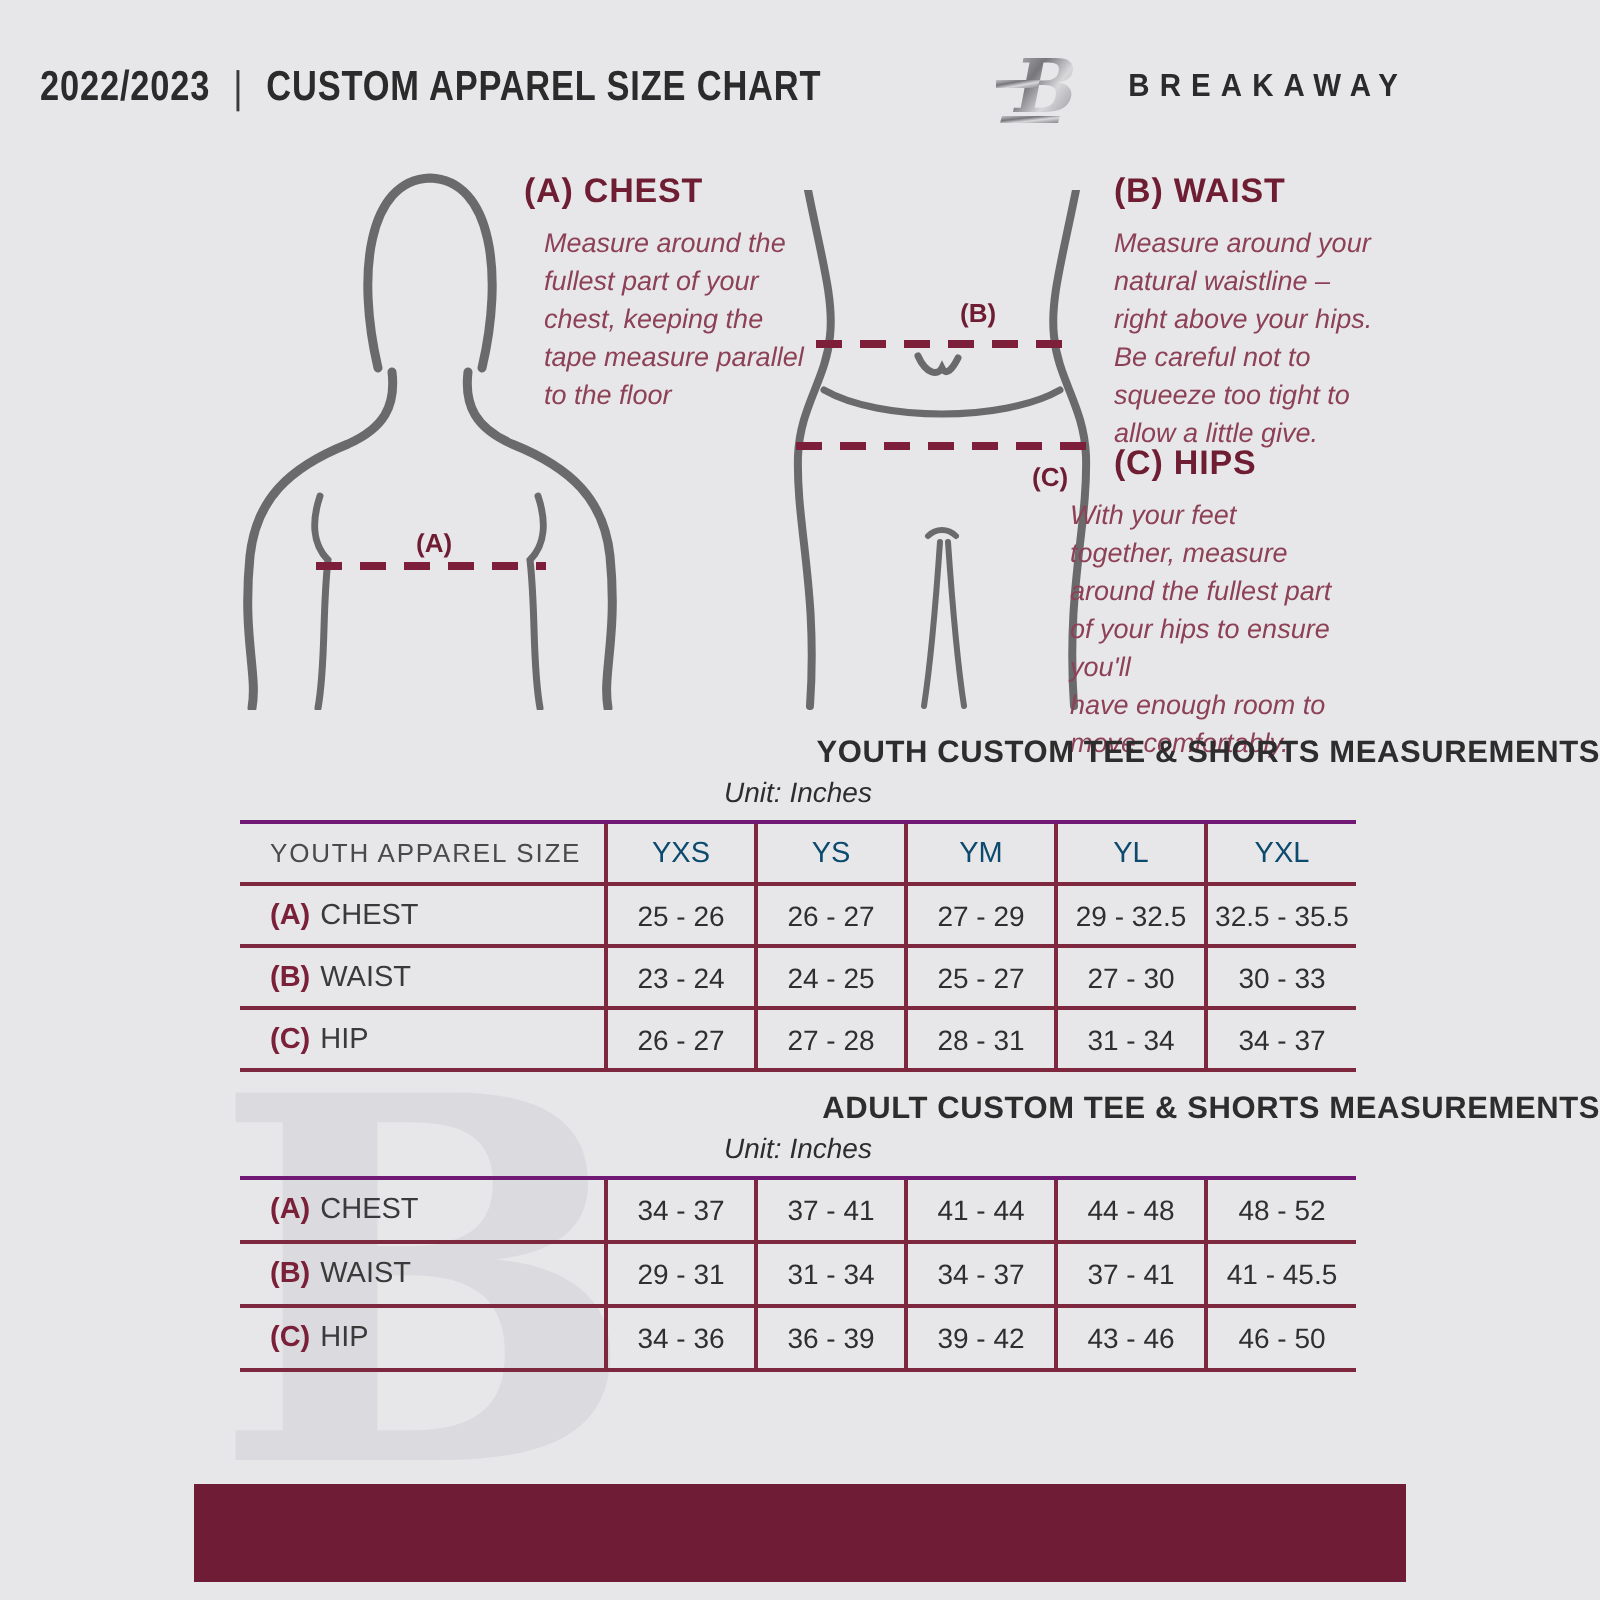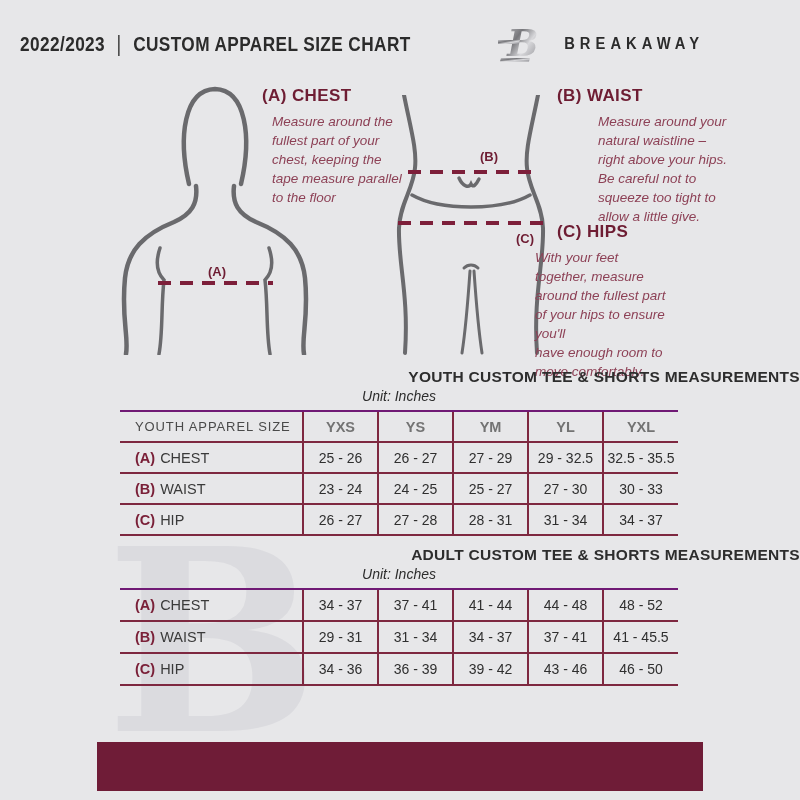--- a/index.html
+++ b/index.html
@@ -67,21 +67,21 @@
     width:558px; left:120px;
   }
   .size-table td {
     border-top:2px solid #701a75; border-bottom:2px solid #7e2840;
     vertical-align:middle; overflow:hidden;
   }
   .size-table td + td { border-left:2px solid #7e2840; text-align:center; }
   .size-table tr { height:31px; }
   #adult-table tr { height:32px; }
   .col-label { font-size:13px; letter-spacing:.9px; color:#4a4a4a; padding-left:15px; }
-  .size-head { font-weight:bold; font-size:14.5px; color:#737373; }
+  .size-head { font-weight:normal; font-size:14.5px; color:#0c4a6e; }
   .row-label { font-size:14.5px; color:#3a3a3a; padding-left:15px; }
   .row-label .prefix { font-weight:bold; color:#7a2038; margin-right:5px; }
   .val { font-size:14px; color:#2f2f2f; }
 
   
   #footer-bar {
     position:absolute; left:97px; top:742px; width:606px; height:49px;
     background:#6f1c37; z-index:3;
   }
 </style>
@@ -141,21 +141,21 @@
   </svg>
 
   <div class="instr-heading" style="left:262px; top:86px;">(A) CHEST</div>
   <div class="instr-body" style="left:272px; top:112px; width:175px;">Measure around the
 fullest part of your
 chest, keeping the
 tape measure parallel
 to the floor</div>
 
   <div class="instr-heading" style="left:557px; top:86px;">(B) WAIST</div>
-  <div class="instr-body" style="left:557px; top:112px; width:165px;margin-left:41px;">Measure around your
+  <div class="instr-body" style="left:557px; top:112px; width:165px;">Measure around your
 natural waistline –
 right above your hips.
 Be careful not to
 squeeze too tight to
 allow a little give.</div>
 
   <div class="instr-heading" style="left:557px; top:222px;">(C) HIPS</div>
   <div class="instr-body" style="left:535px; top:248px; width:170px;">With your feet
 together, measure
 around the fullest part

